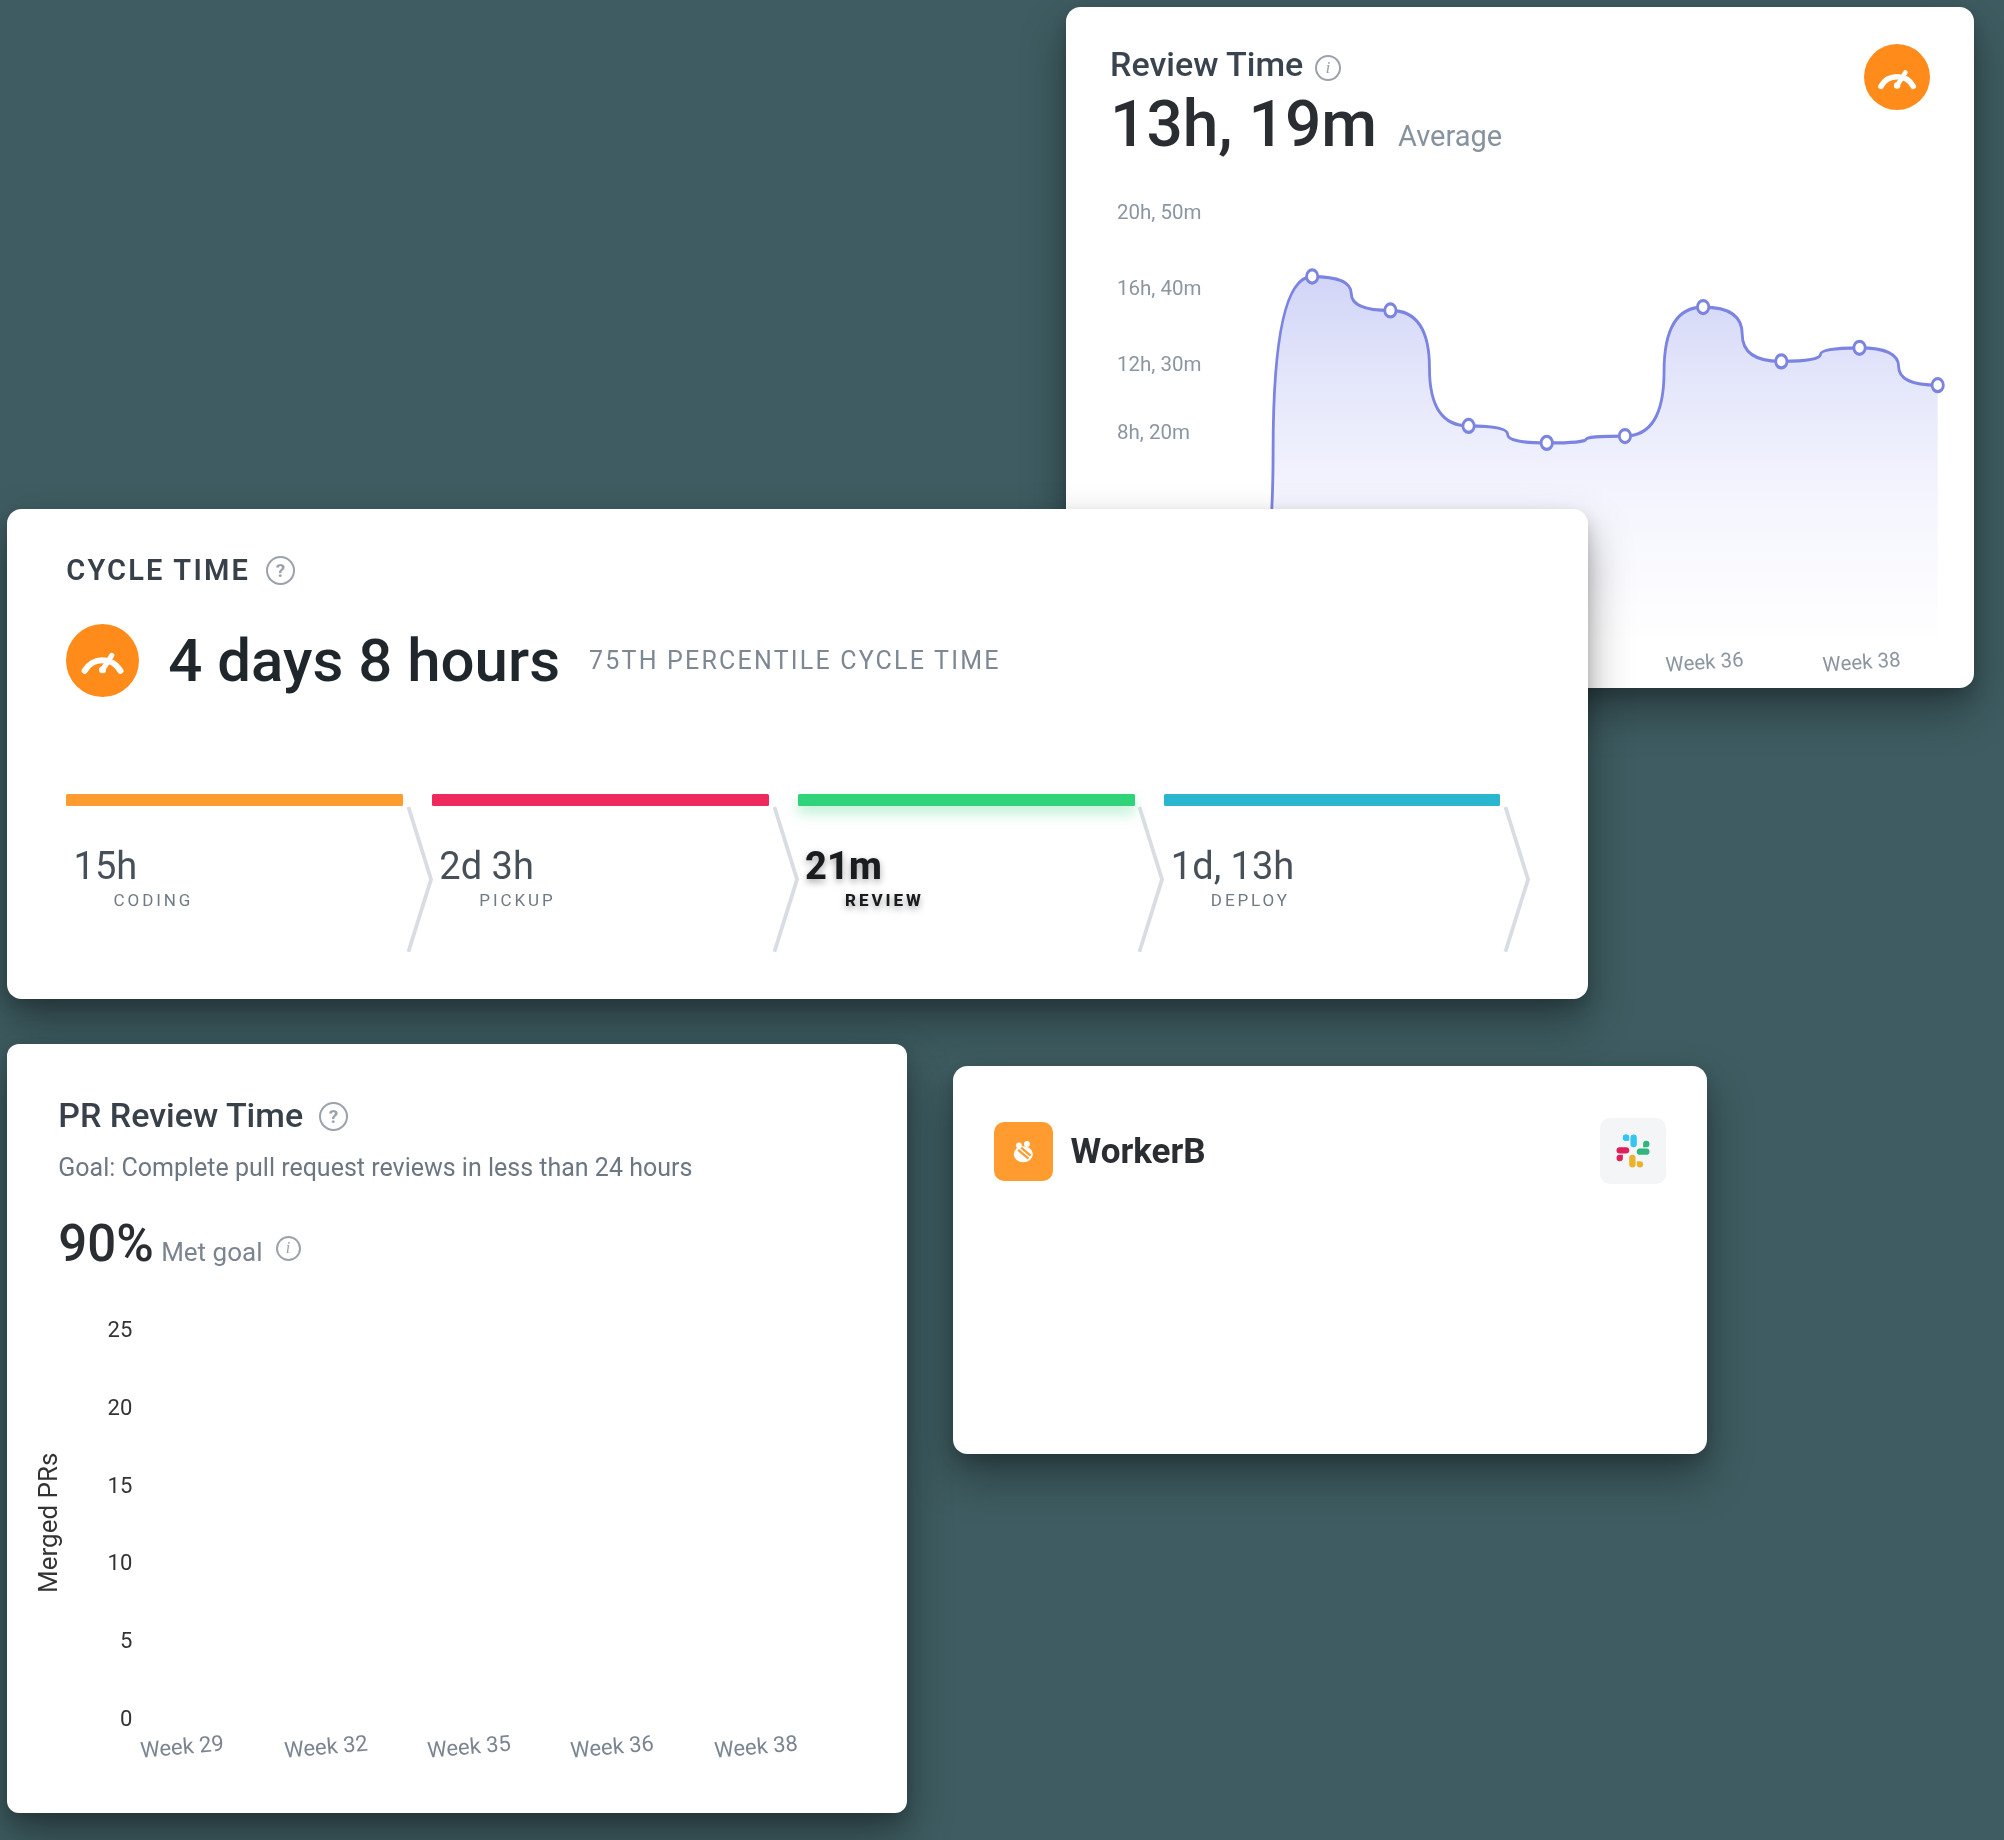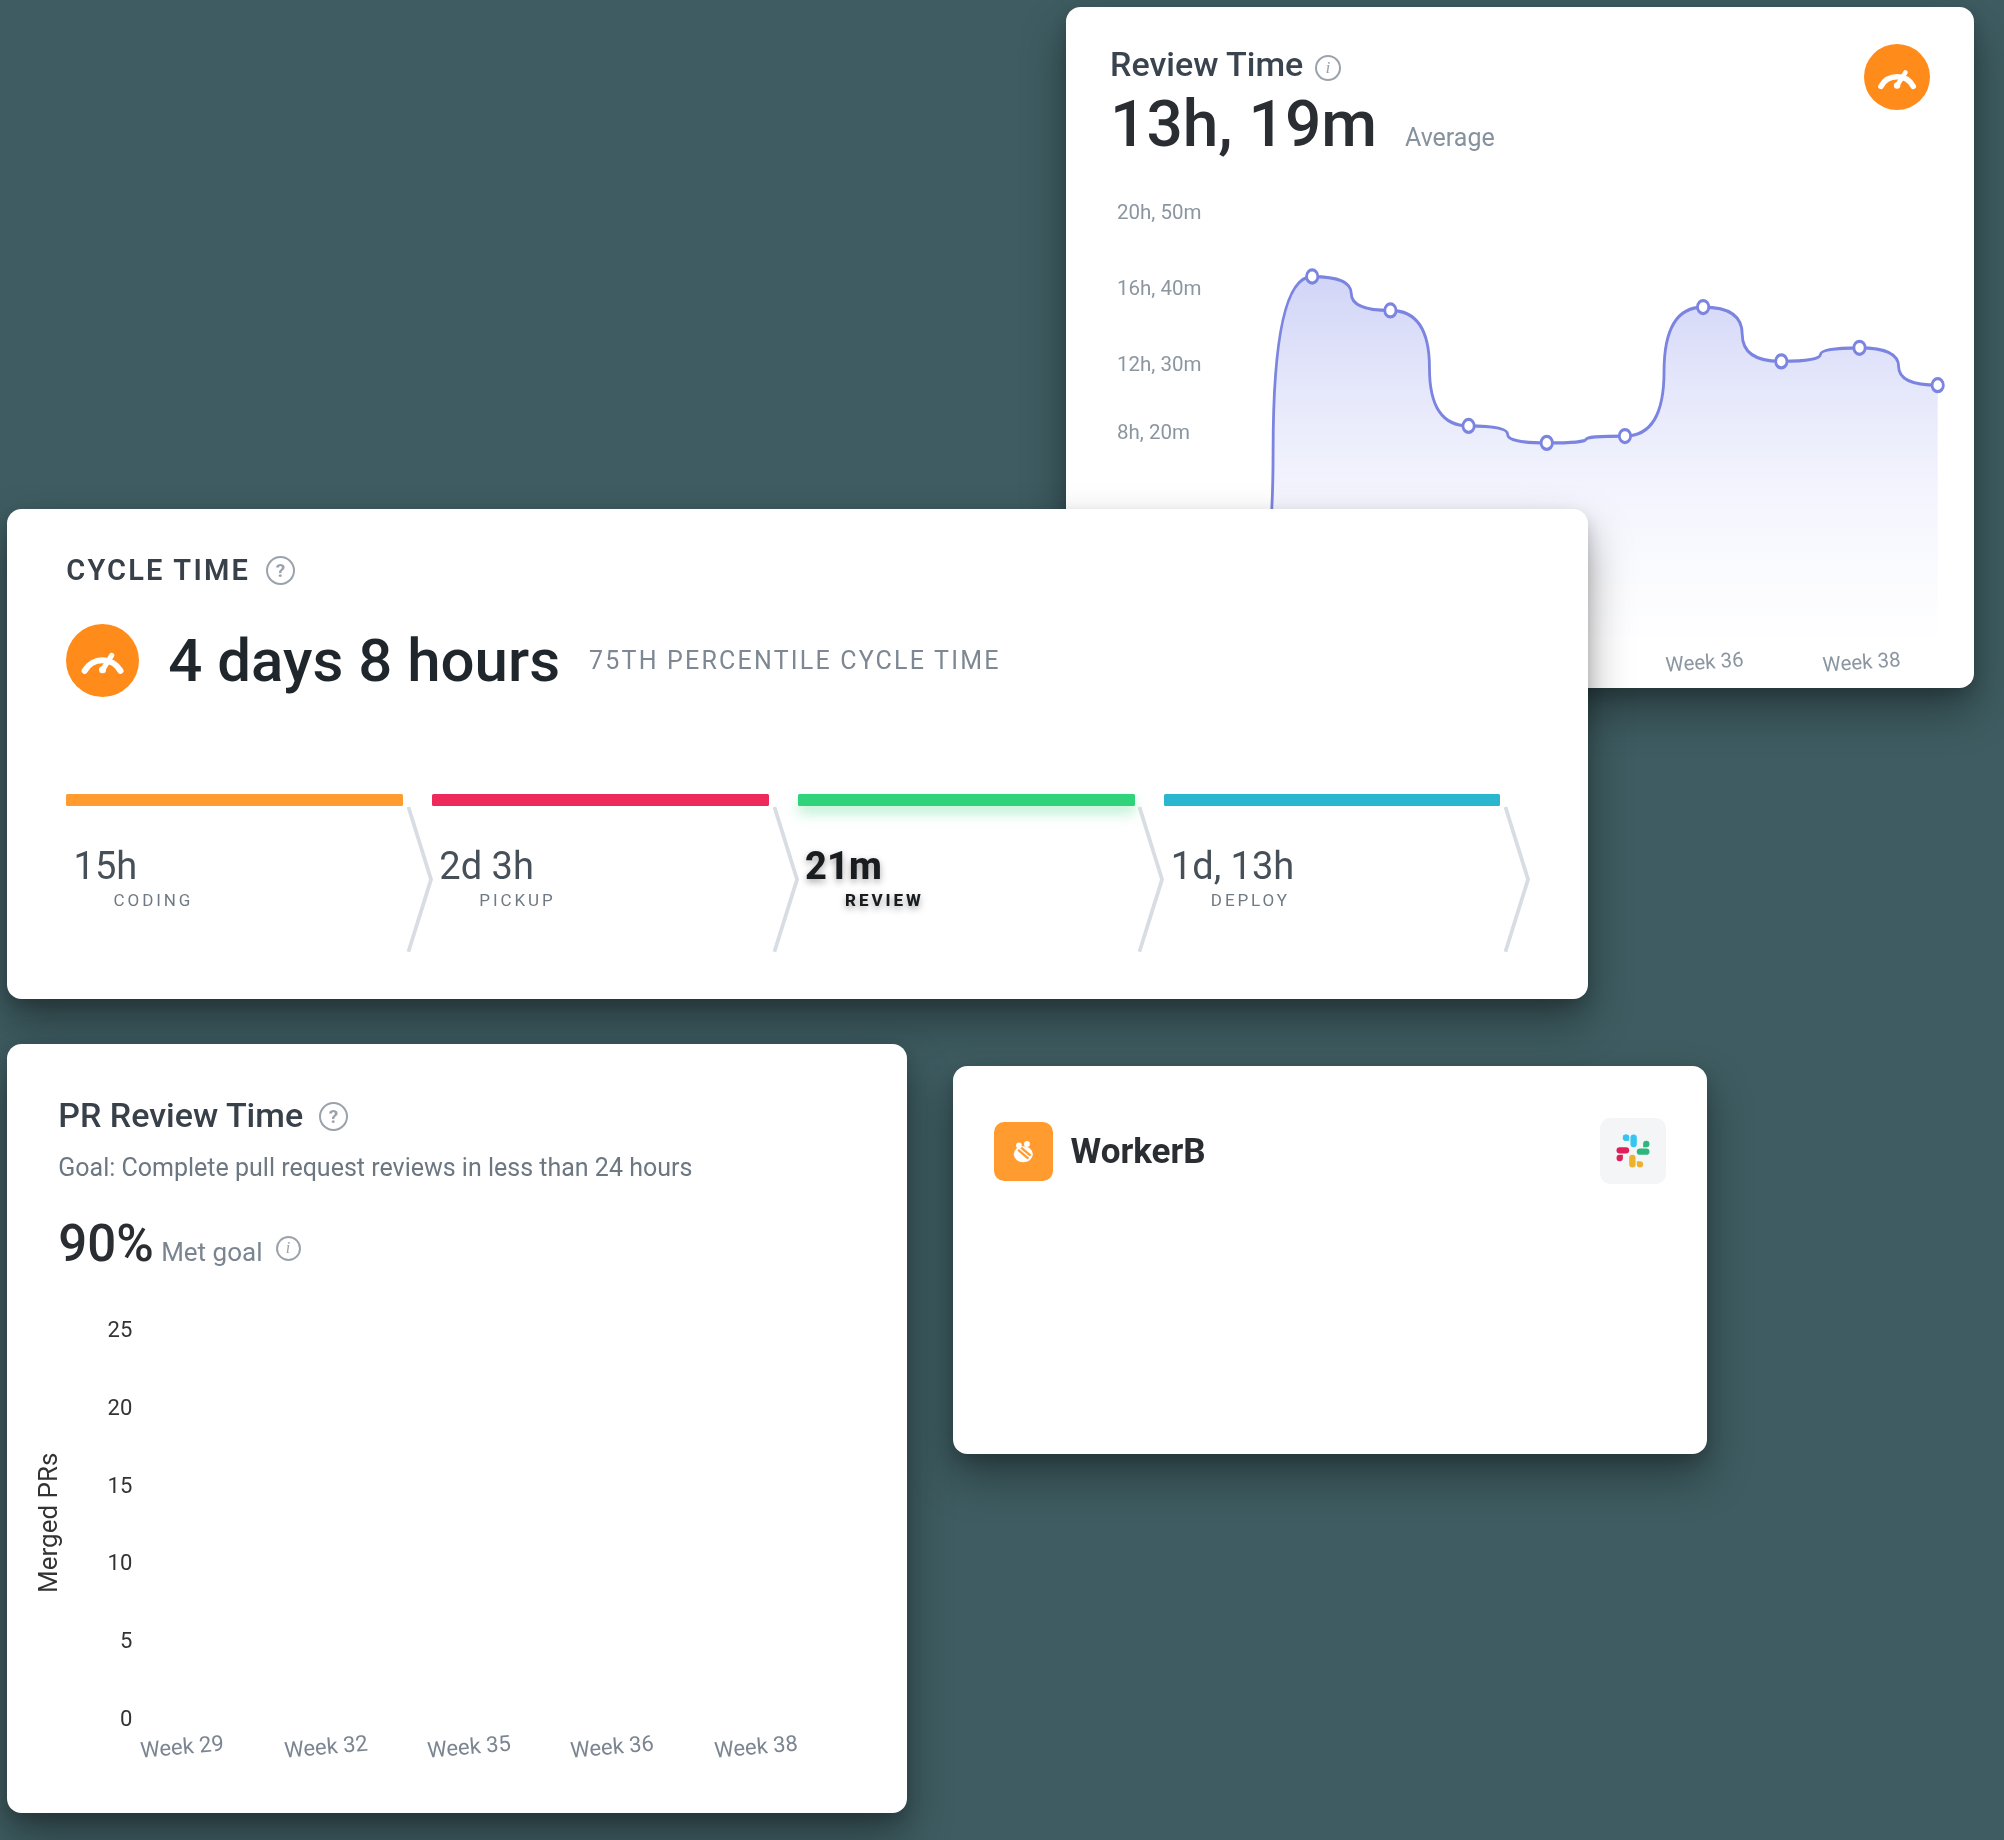--- a/index.html
+++ b/index.html
@@ -18,21 +18,21 @@
     border-radius: 14.6px;
     position: absolute;
     box-shadow: 0 22px 44px rgba(0,0,0,.35), 0 7.3px 14.6px rgba(0,0,0,.15);
   }
 
   
   #review-card { left: 1066px; top: 7.3px; width: 908px; height: 681px; padding: 37px 44px 29px; }
   #review-card .title { font-size: 34px; color: #3a444e; font-weight: 500; }
   #review-card .info-circle { display:inline-flex; width:26px; height:26px; border:2.2px solid #9aa2ab; color:#9aa2ab; border-radius:50%; align-items:center; justify-content:center; font-size:17.6px; margin-left:8.8px; vertical-align:2.9px; font-style:italic; font-family:Georgia,serif; }
   #review-card .big { font-size: 64px; font-weight: 500; margin-top: 2.9px; }
-  #review-card .avg { font-size: 25px; color:#86929e; font-weight:400; margin-left:12px; }
+  #review-card .avg { font-size: 29px; color:#86929e; font-weight:400; margin-left:5px; }
   #review-card .gauge-icon { position:absolute; right:44px; top:37px; width:66px; height:66px; }
   .gauge-icon { background:#ff8c1a; border-radius:50%; display:flex; align-items:center; justify-content:center; }
   .gauge-icon svg { width:70%; height:70%; }
   #review-card .chart-wrap { position:absolute; left:51px; right:29px; bottom:14.6px; top:205px; }
   .yax { position:absolute; left:0; width:102px; text-align:left; font-size:20.5px; color:#8b96a1; transform:translateY(-50%); }
   .xax { position:absolute; bottom:-29px; font-size:20.5px; color:#8b96a1; transform:translateX(-48%) rotate(-4deg); }
   .plot { position:absolute; left:117px; right:7.3px; top:0; bottom:37px; }
   .plot svg { width:100%; height:100%; overflow:visible; }
 
   
@@ -51,21 +51,21 @@
   .stage.active .val { font-weight:800; color:#1a1d20; text-shadow:0 2.9px 7.3px rgba(0,0,0,.35); }
   .stage.active .lab { font-weight:800; color:#1a1d20; text-shadow:0 2.9px 7.3px rgba(0,0,0,.35); }
   .stage .chev { position:absolute; right:-5.9px; top:10.2px; bottom:0; width:35px; }
   .stage .chev svg { width:100%; height:100%; }
   .stage .bar.orange{background:#ff9b2f}
   .stage .bar.pink{background:#ee2a5c}
   .stage .bar.green{background:#2fd37a; box-shadow:0 7.3px 13px rgba(47,211,122,.35)}
   .stage .bar.teal{background:#2bb6cf}
 
   
-  #pr-card { left: 7.3px; top: 1044px; width: 900px; height: 769px; padding: 51px 51px 29px; }
+  #pr-card { left: 7.3px; top: 1044px; width: 900px; height: 769px; padding: 51px 51px 29px; border-radius: 12px; }
   #pr-card .pr-title { font-size:34px; color:#384049; font-weight:500; }
   #pr-card .goal { font-size:25px; color:#6c7782; margin-top:17.6px; }
   #pr-card .pct-row { margin-top:32px; }
   #pr-card .pct { font-size:51px; font-weight:500; }
   #pr-card .met { font-size:26px; color:#7b8591; margin-left:4.4px; }
   #pr-card .yaxis-label { position:absolute; left:26px; bottom:190px; transform:rotate(-90deg); transform-origin:left top; font-size:26px; color:#333; }
   #pr-card .bar-wrap { position:absolute; left:132px; right:44px; top:285px; bottom:95px; }
   #pr-card .ytick { position:absolute; left:-44px; width:37px; text-align:right; font-size:22px; color:#333; transform:translateY(-50%); }
   #pr-card .bars { position:absolute; left:7.3px; right:0; top:0; bottom:0; display:flex; align-items:flex-end; gap:4.4px; }
   #pr-card .bar-col { flex:1; display:flex; align-items:flex-end; justify-content:center; position:relative; }

